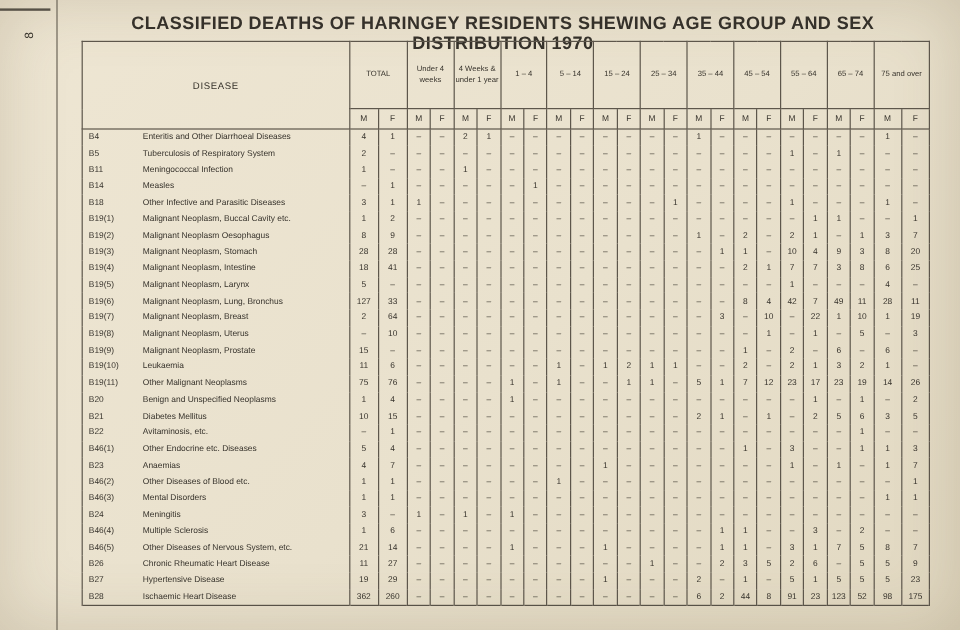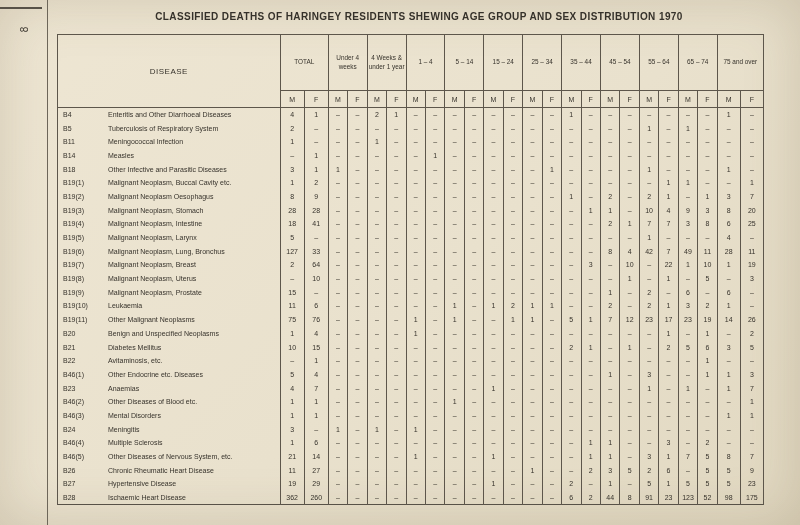--- a/index.html
+++ b/index.html
@@ -24,25 +24,25 @@
     background: #575147;
   }
   .page-number {
     position: absolute; left: 22px; top: 24px;
     font-size: 10px; color: #3a362e;
     transform: rotate(-90deg);
   }
   .title {
     position: absolute; top: 11px; left: 66px; width: 706px;
     margin: 0; text-align: center;
-    font-size: 10px; font-weight: bold; letter-spacing: 0.4px;
+    font-size: 15px; font-weight: bold; letter-spacing: 0.4px;
     color: #35312a;
   }
   table.stats-table {
-    position: absolute; top: 34px; left: 57px;
+    position: absolute; top: 34px; left: 68px;
     width: 707px; table-layout: fixed;
     border-collapse: collapse;
     border: 1.5px solid #575147;
   }
   th, td { border: 1px solid #5d564b; padding: 0; color: #36322b; }
   thead th { font-weight: normal; }
   .disease-th {
     font-size: 8px; letter-spacing: 0.5px; font-weight: normal;
     vertical-align: middle; text-align: center;
   }

